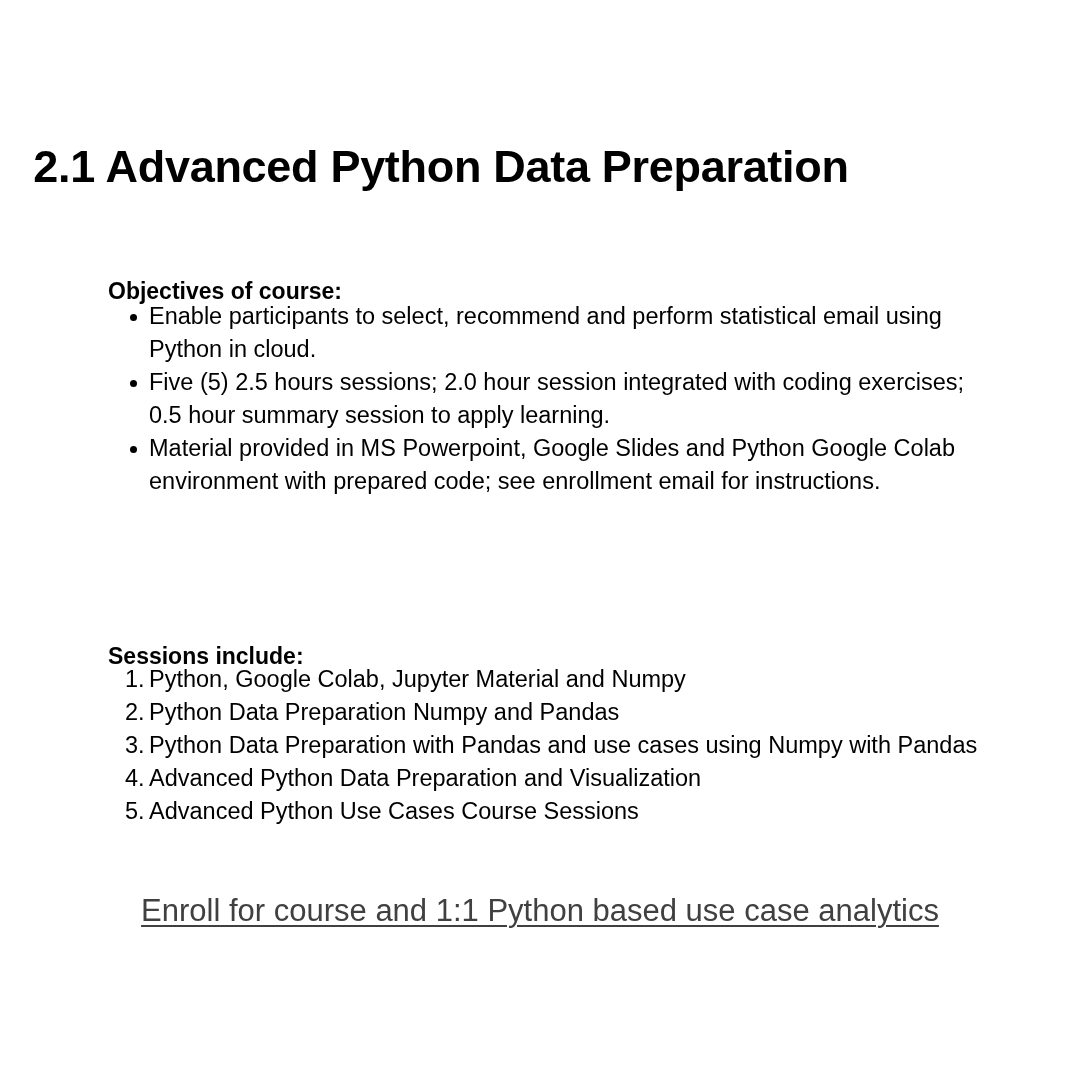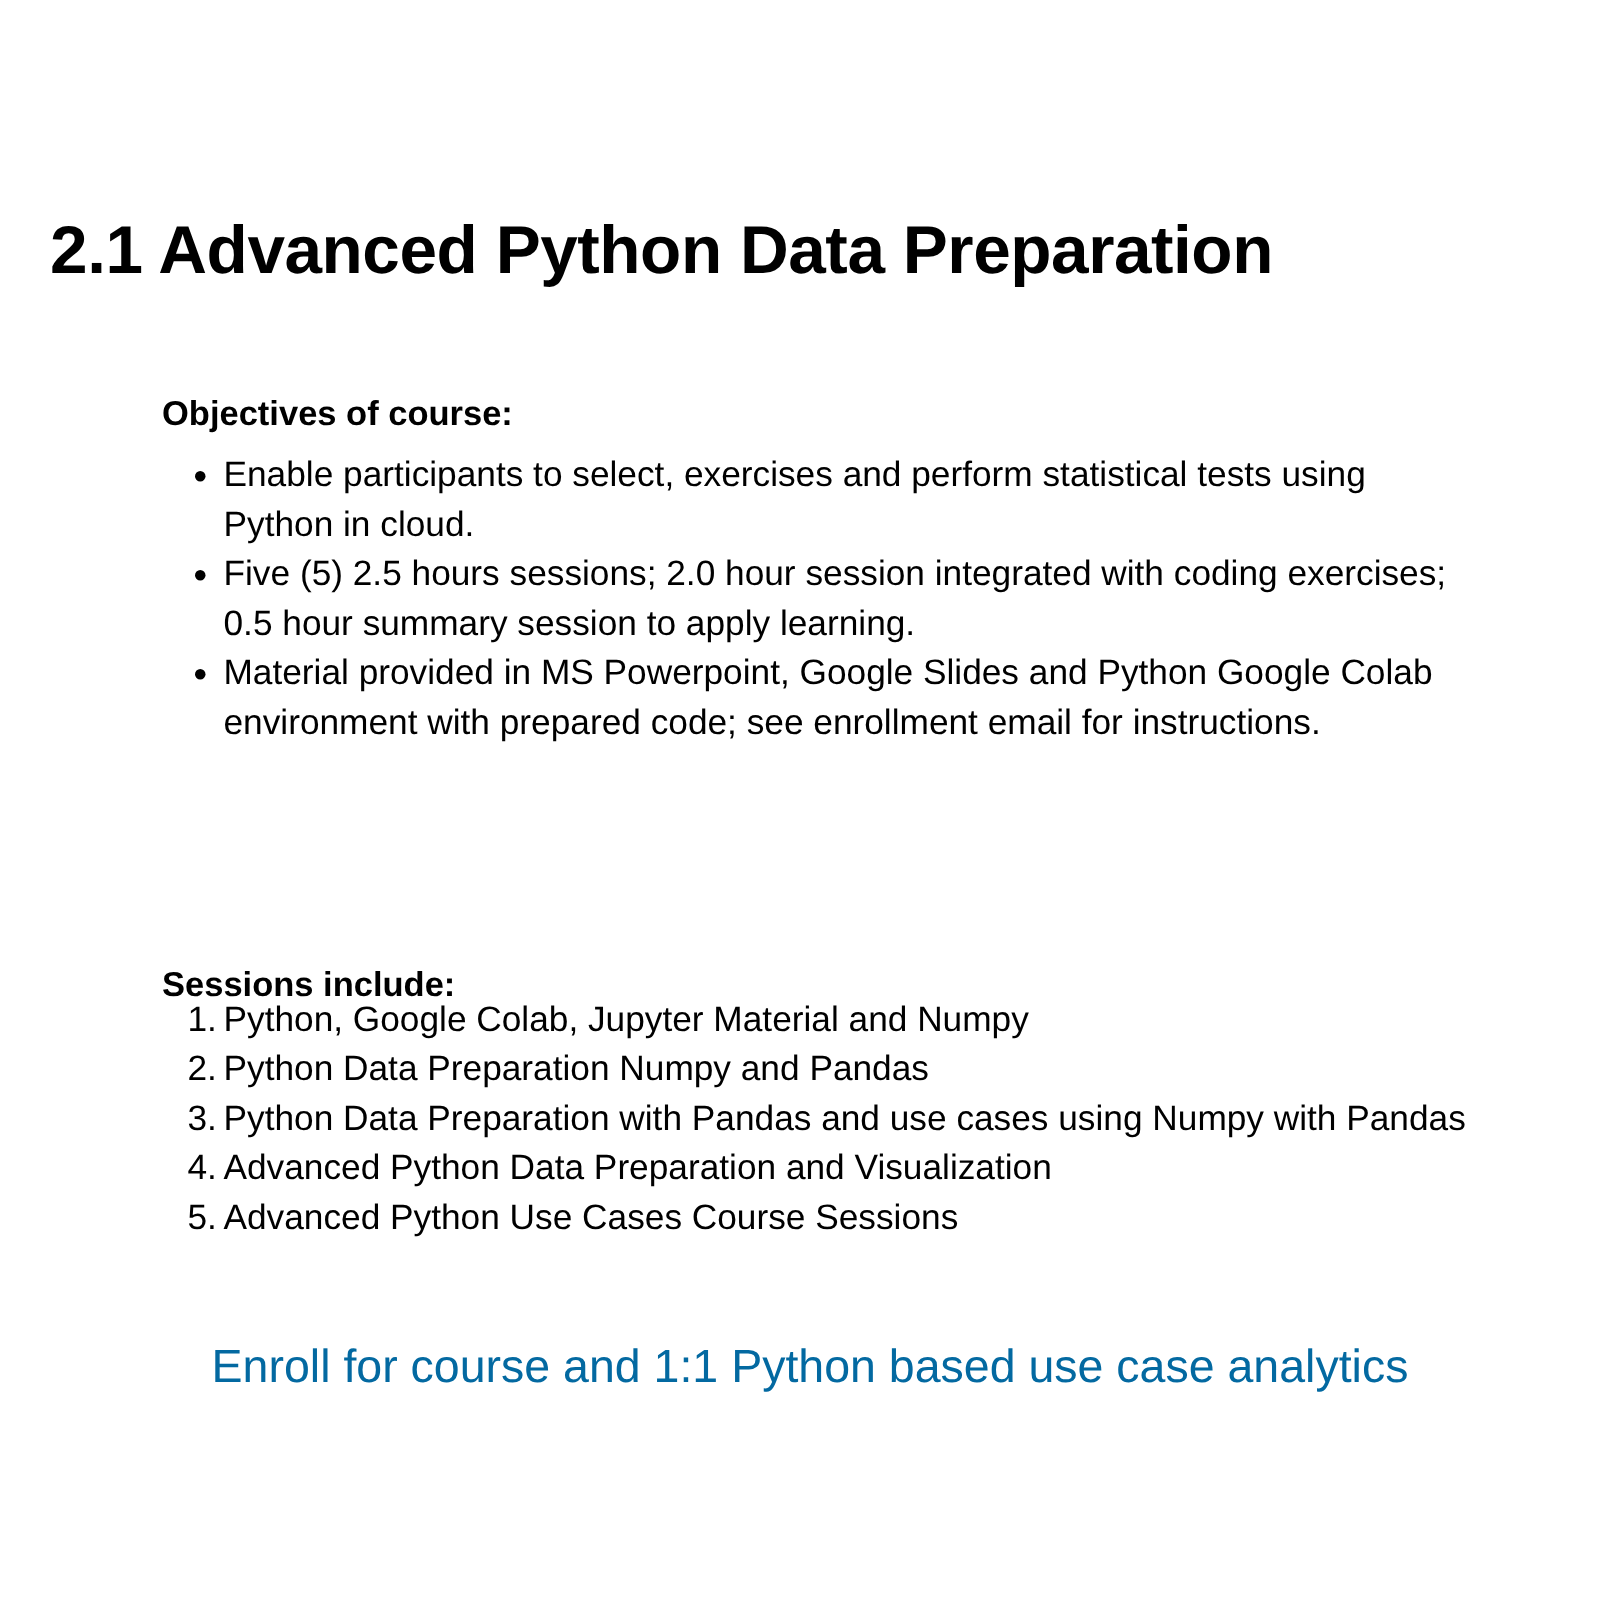--- a/index.html
+++ b/index.html
@@ -21,35 +21,35 @@
     .bullets li .dot {
       position: absolute; left: 22px; top: 14px; width: 7px; height: 7px; border-radius: 50%; background: #000;
     }
     .numbers li { position: relative; padding-left: 41px; }
     .numbers li .num { position: absolute; left: 17px; top: 0; }
     .txt { display: block; }
     .enroll {
       position: absolute; left: 0; top: 890px; width: 1080px; text-align: center;
       font-size: 31px; line-height: 42px;
     }
-    .enroll a { color: #0369a1; text-underline-offset: 4px; text-decoration-thickness: 2px; }
+    .enroll a { color: #404040; text-decoration: underline; text-underline-offset: 4px; text-decoration-thickness: 2px; }
     .enroll span.line { display: block; }
   </style>
 </head>
 <body>
 
 <h1 class="title">
   <span>2.1 Advanced Python Data Preparation</span>
 </h1>
 
-<div class="section-heading" style="top:259px;">Objectives of course:</div>
+<div class="section-heading" style="top:275px;">Objectives of course:</div>
 <ul class="bullets" style="top:300px;">
   <li>
       <span class="dot"></span>
-      <span class="txt">Enable participants to select, exercises and perform statistical tests using Python in cloud.</span>
+      <span class="txt">Enable participants to select, recommend and perform statistical email using Python in cloud.</span>
     </li>
   <li>
       <span class="dot"></span>
       <span class="txt">Five (5) 2.5 hours sessions; 2.0 hour session integrated with coding exercises; 0.5 hour summary session to apply learning.</span>
     </li>
   <li>
       <span class="dot"></span>
       <span class="txt">Material provided in MS Powerpoint, Google Slides and Python Google Colab environment with prepared code; see enrollment email for instructions.</span>
     </li>
 </ul>

